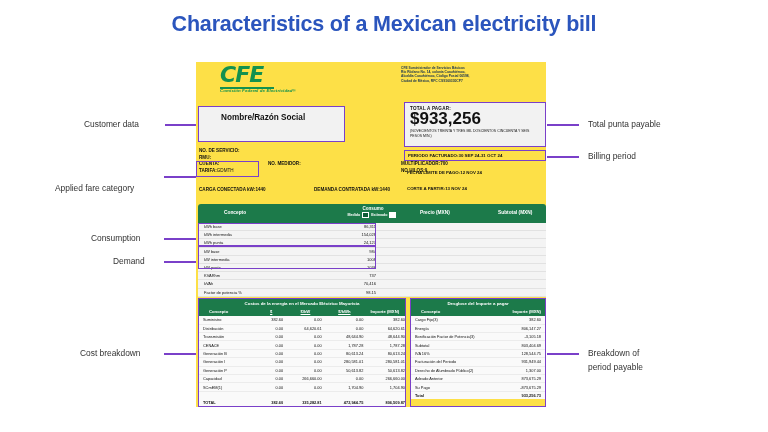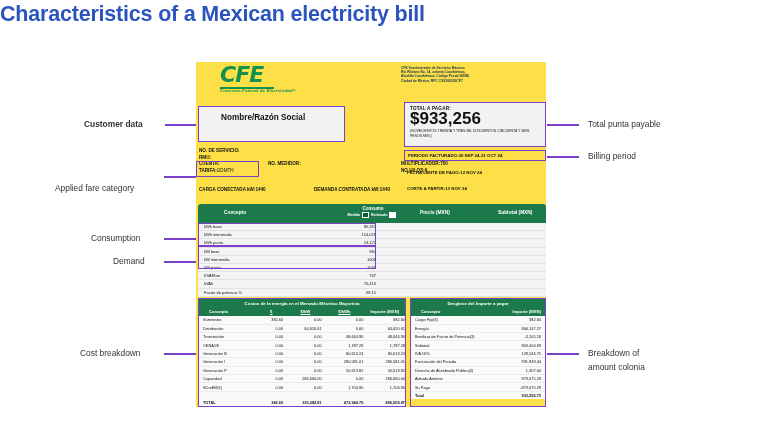--- a/index.html
+++ b/index.html
@@ -6,21 +6,21 @@
   body{
     width:768px;height:432px;overflow:hidden;
     background:#ffffff;
     font-family:"Liberation Sans",sans-serif;
     color:#222;
   }
   .slide{position:relative;width:768px;height:432px;background:#fff;}
 
   
   .title{
-    position:absolute;top:2px;left:0;width:768px;text-align:left;
+    position:absolute;top:12px;left:0;width:768px;text-align:center;
     font-size:21.5px;font-weight:bold;color:#2b55bd;letter-spacing:-0.2px;
   }
 
   
   .bill{
     position:absolute;left:196px;top:62px;width:350px;height:345px;
     background:#fde047;
   }
 
   
@@ -145,21 +145,21 @@
   .anno{position:absolute;font-size:8.4px;color:#333;white-space:nowrap;}
   .line{position:absolute;height:1.6px;background:#7a40c9;}
 </style>
 </head>
 <body>
 
 <div class="slide">
 
   <div class="title">Characteristics of a Mexican electricity bill</div>
 
-  <div class="anno" style="left:84px;top:119px;font-weight:bold;">Customer data</div>
+  <div class="anno" style="left:84px;top:119px;">Customer data</div>
   <div class="line" style="left:165px;top:124px;width:32px;"></div>
 
   <div class="anno" style="left:55px;top:171px;margin-top:12px;">Applied fare category</div>
   <div class="line" style="left:164px;top:176px;width:33px;"></div>
 
   <div class="anno" style="left:91px;top:233px;">Consumption</div>
   <div class="line" style="left:164px;top:238px;width:33px;"></div>
 
   <div class="anno" style="left:113px;top:256px;">Demand</div>
   <div class="line" style="left:164px;top:261px;width:33px;"></div>
@@ -168,21 +168,21 @@
   <div class="line" style="left:164px;top:353px;width:33px;"></div>
 
   <div class="line" style="left:547px;top:124px;width:32px;"></div>
   <div class="anno" style="left:588px;top:119px;">Total punta payable</div>
 
   <div class="line" style="left:547px;top:156px;width:32px;"></div>
   <div class="anno" style="left:588px;top:151px;">Billing period</div>
 
   <div class="line" style="left:547px;top:353px;width:32px;"></div>
   <div class="anno" style="left:588px;top:348px;">Breakdown of</div>
-  <div class="anno" style="left:588px;top:362px;">amount colonia</div>
+  <div class="anno" style="left:588px;top:362px;">period payable</div>
 
   <div class="bill">
 
     <div class="logo">
       <div class="cfe">CFE</div>
       <div class="bar"></div>
       <div class="sub">Comisión Federal de Electricidad®</div>
     </div>
 
     <div class="company">

